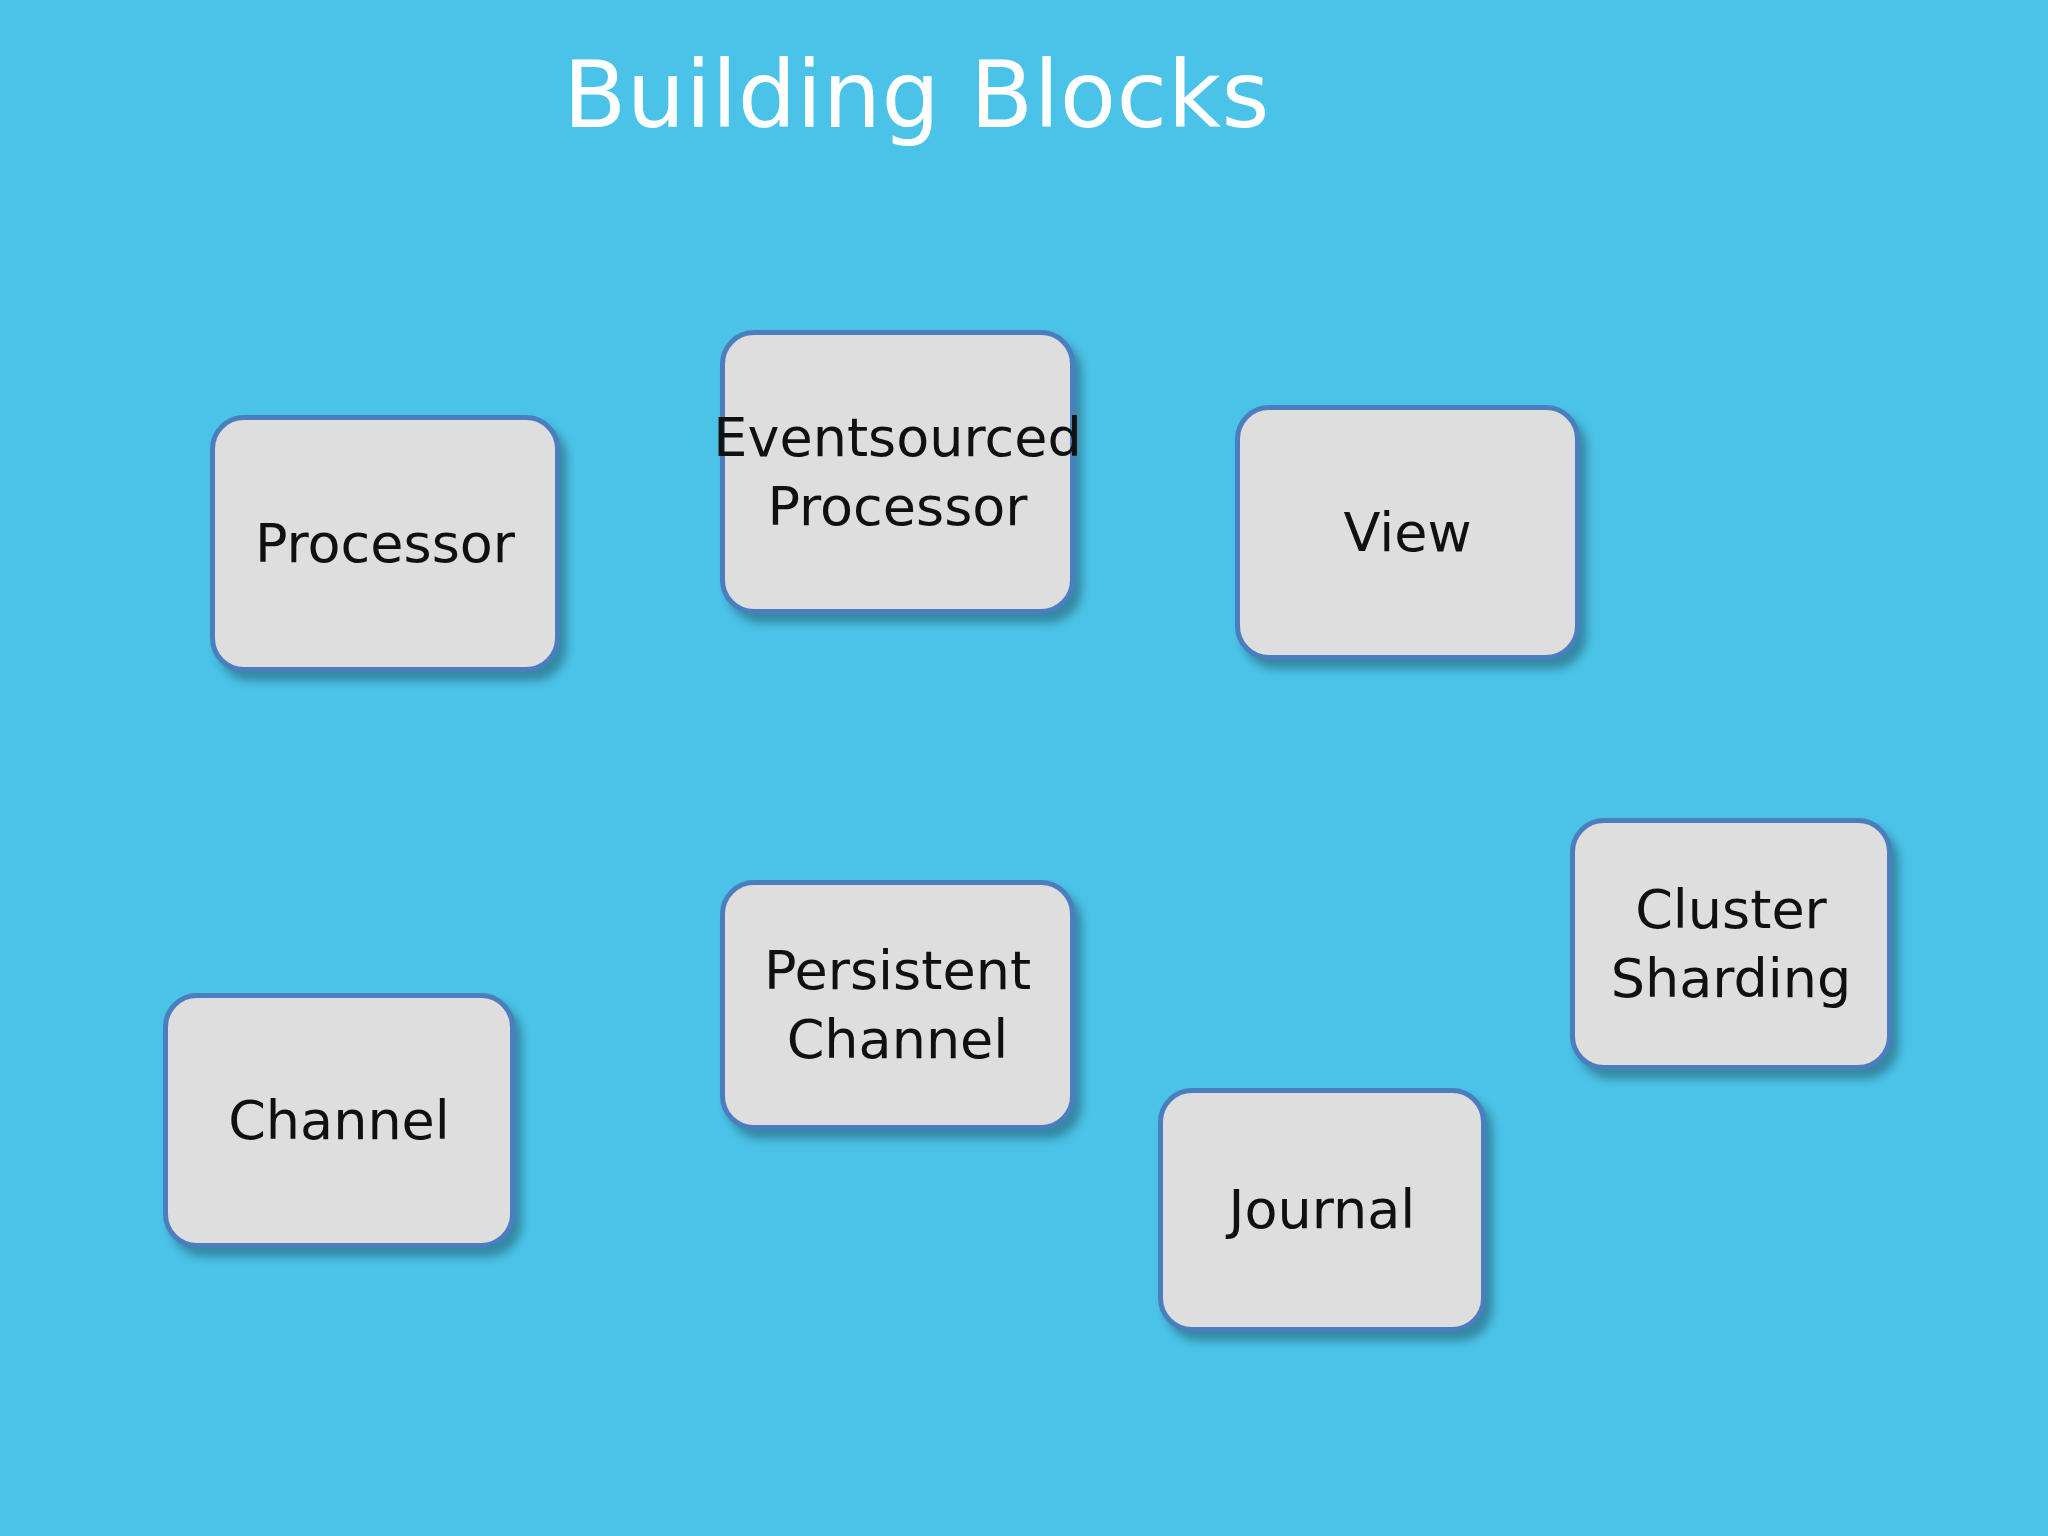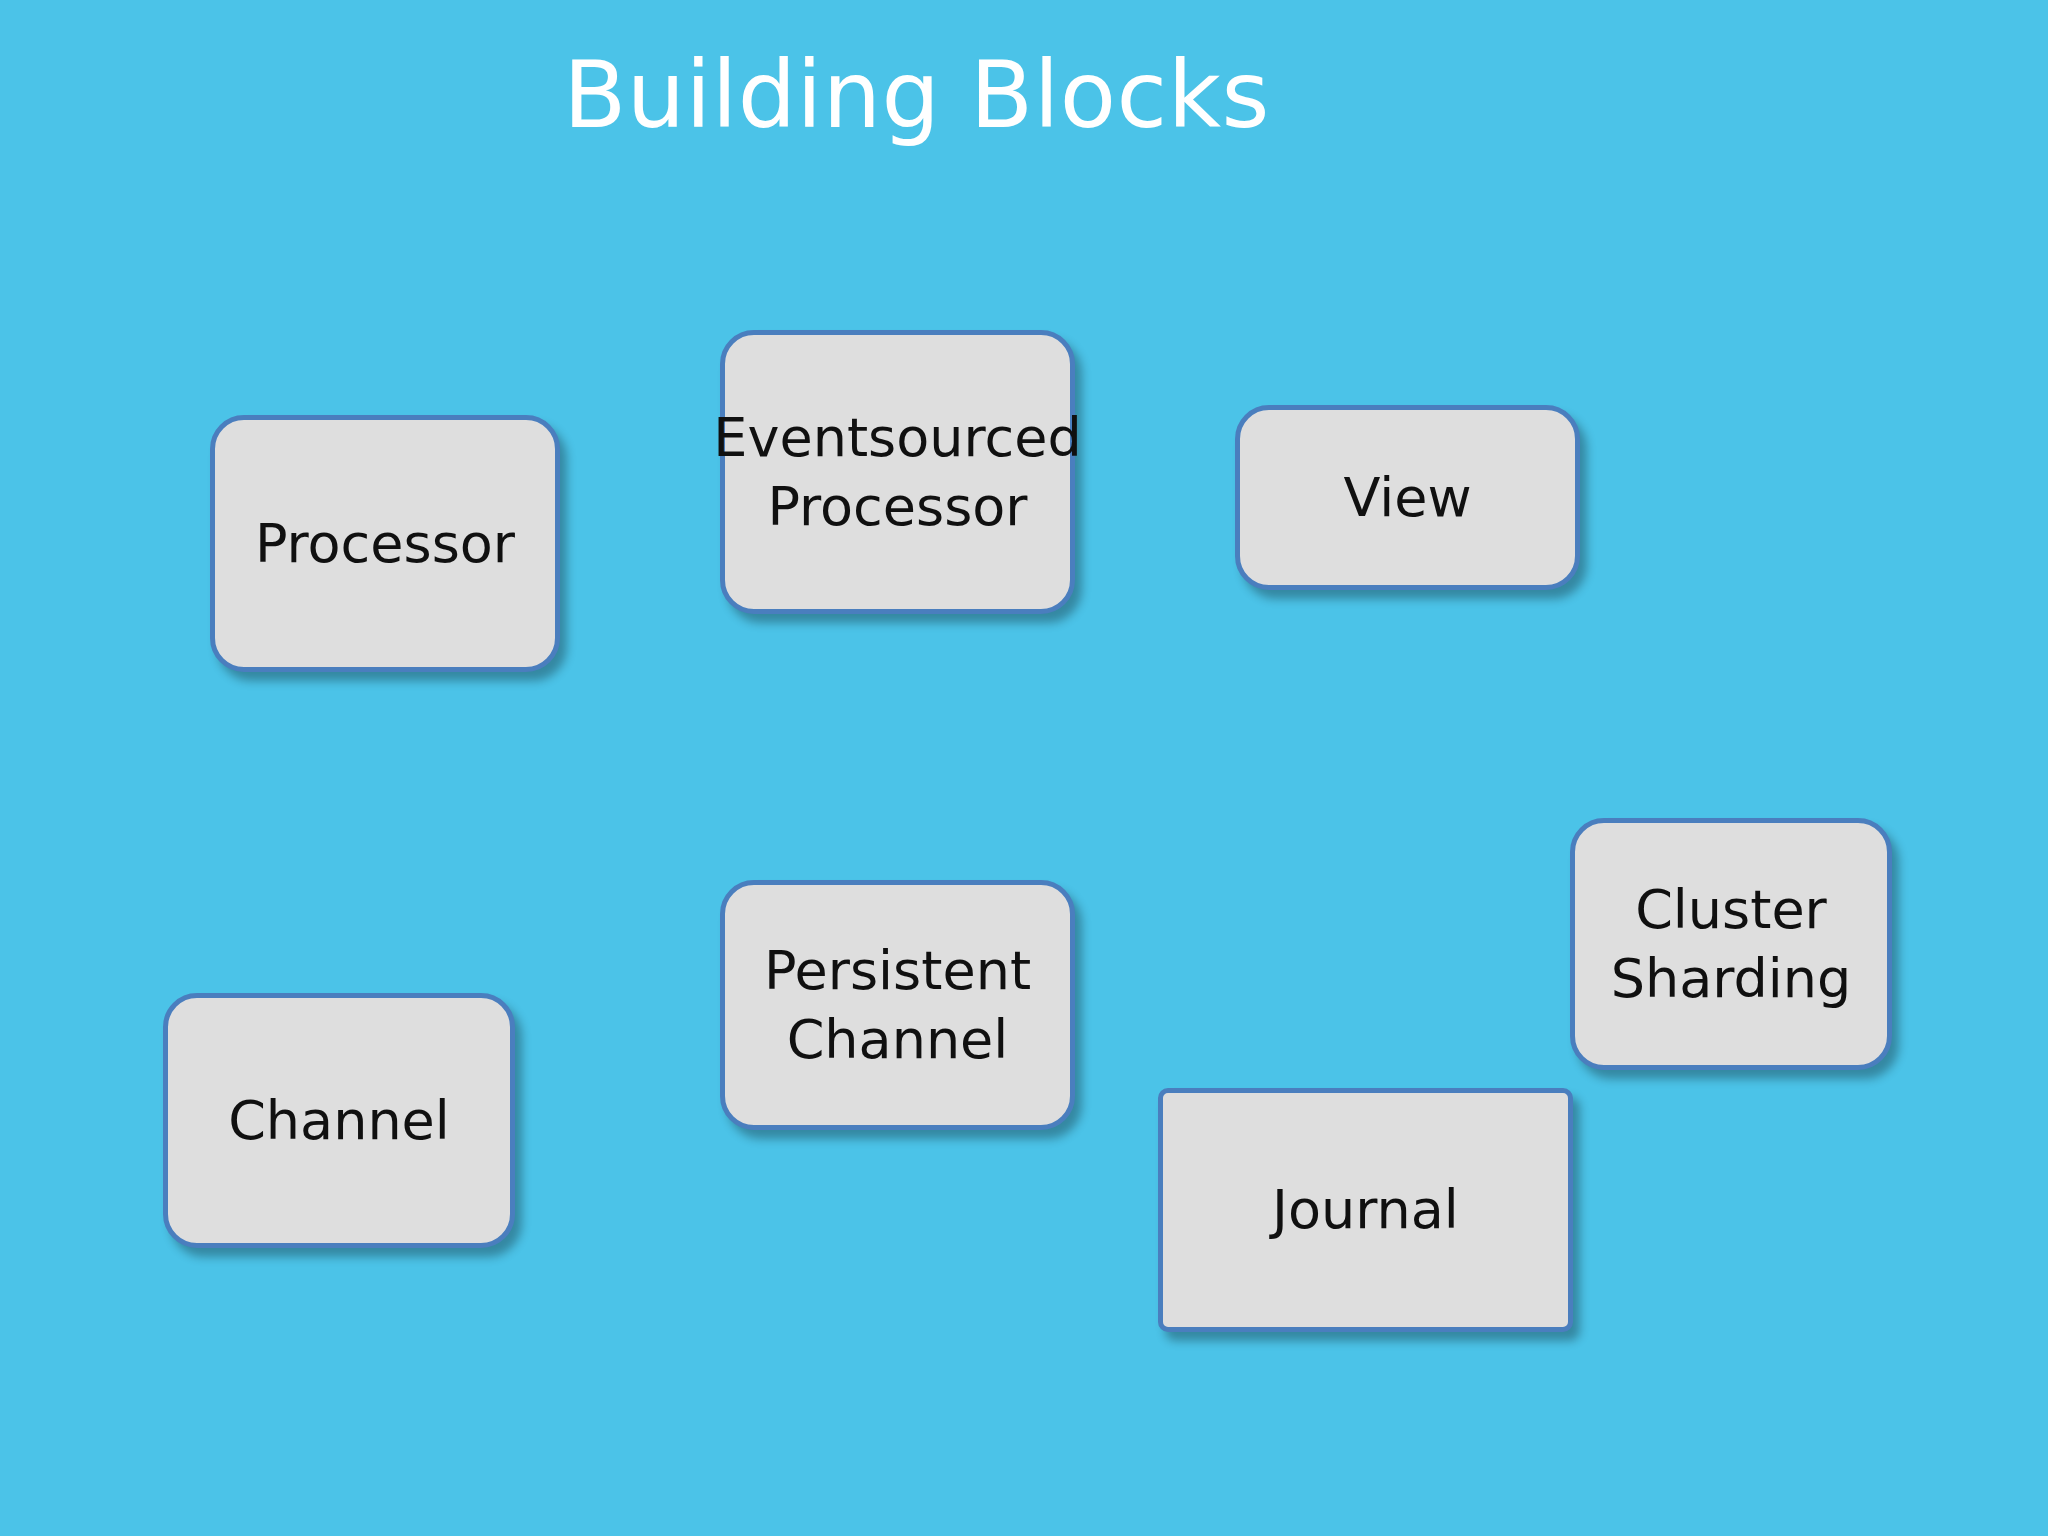--- a/index.html
+++ b/index.html
@@ -69,34 +69,34 @@
 
   <div class="block" style="left:210px; top:415px; width:350px; height:257px;">
     <span class="block-label">Processor</span>
   </div>
 
   <div class="block" style="left:720px; top:330px; width:355px; height:284px;">
     <span class="block-label">Eventsourced
 Processor</span>
   </div>
 
-  <div class="block" style="left:1235px; top:405px; width:345px; height:185px;">
+  <div class="block" style="left:1235px; top:405px; width:345px; height:255px;">
     <span class="block-label">View</span>
   </div>
 
   <div class="block" style="left:163px; top:993px; width:352px; height:255px;">
     <span class="block-label">Channel</span>
   </div>
 
   <div class="block" style="left:720px; top:880px; width:355px; height:250px;">
     <span class="block-label">Persistent
 Channel</span>
   </div>
 
-  <div class="block" style="left:1158px; top:1088px; width:415px; height:244px;border-radius:10px;">
+  <div class="block" style="left:1158px; top:1088px; width:328px; height:244px;">
     <span class="block-label">Journal</span>
   </div>
 
   <div class="block" style="left:1570px; top:818px; width:322px; height:252px;">
     <span class="block-label">Cluster
 Sharding</span>
   </div>
 
 </div>
 

